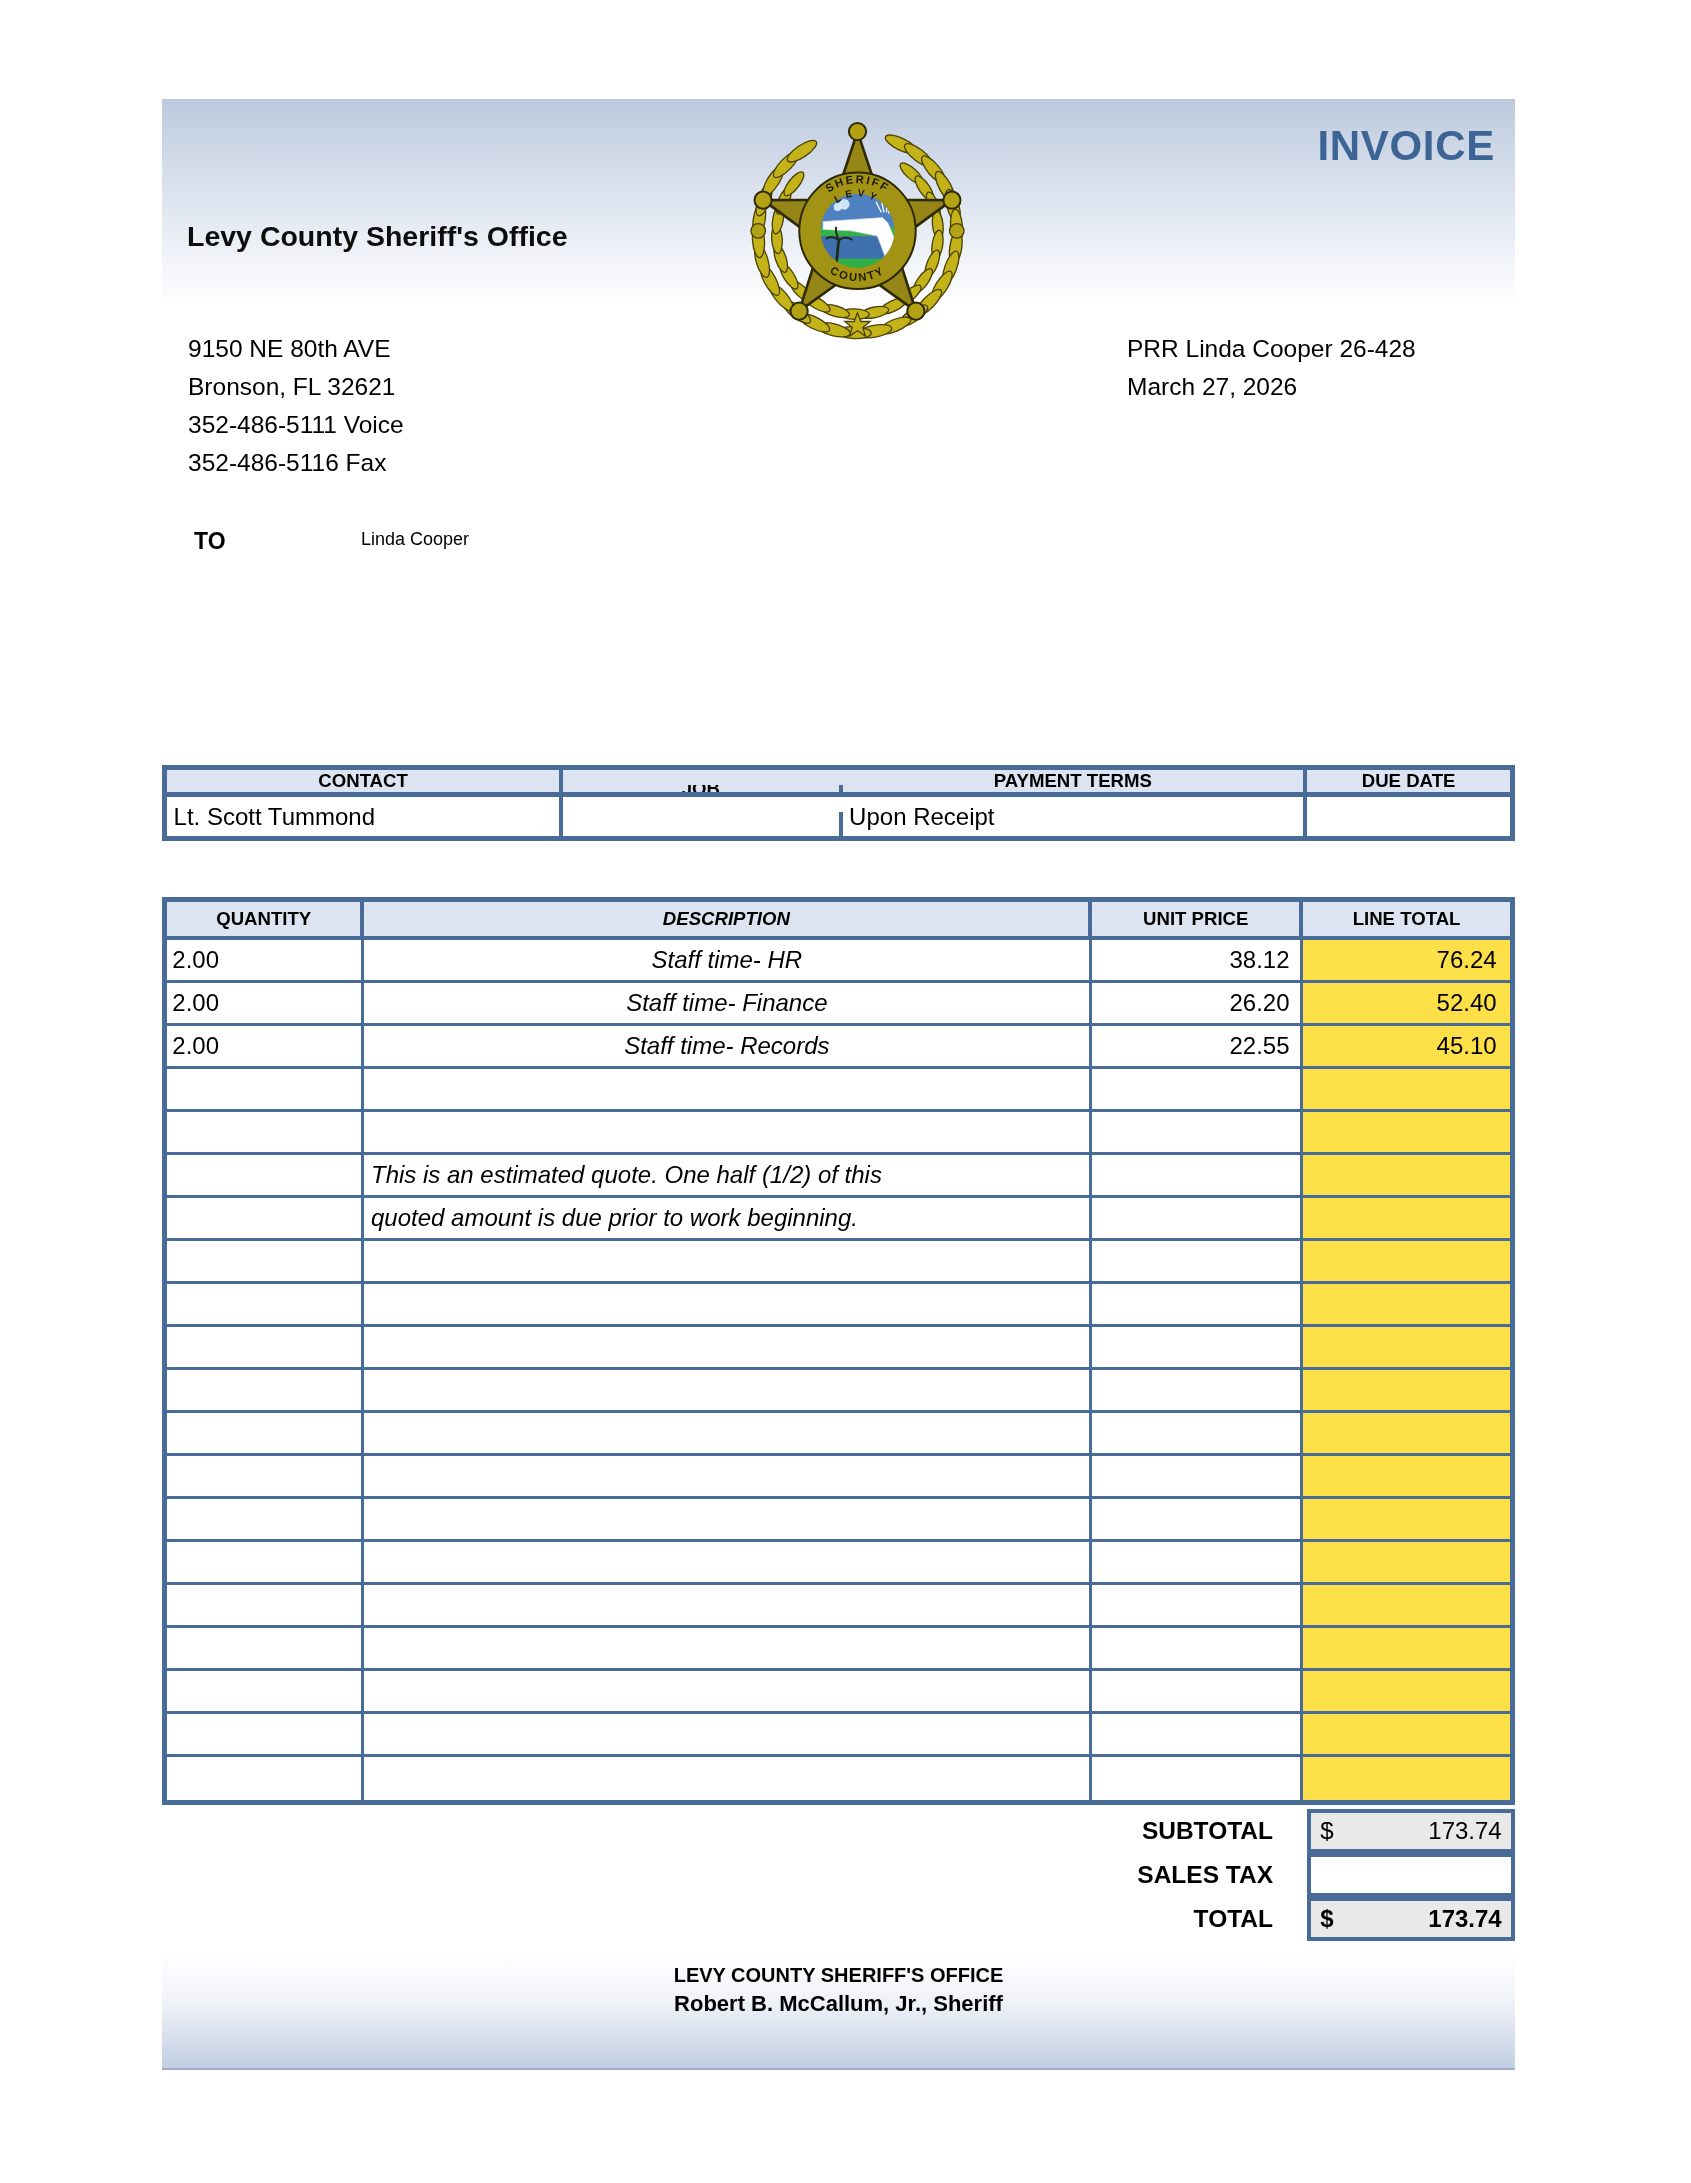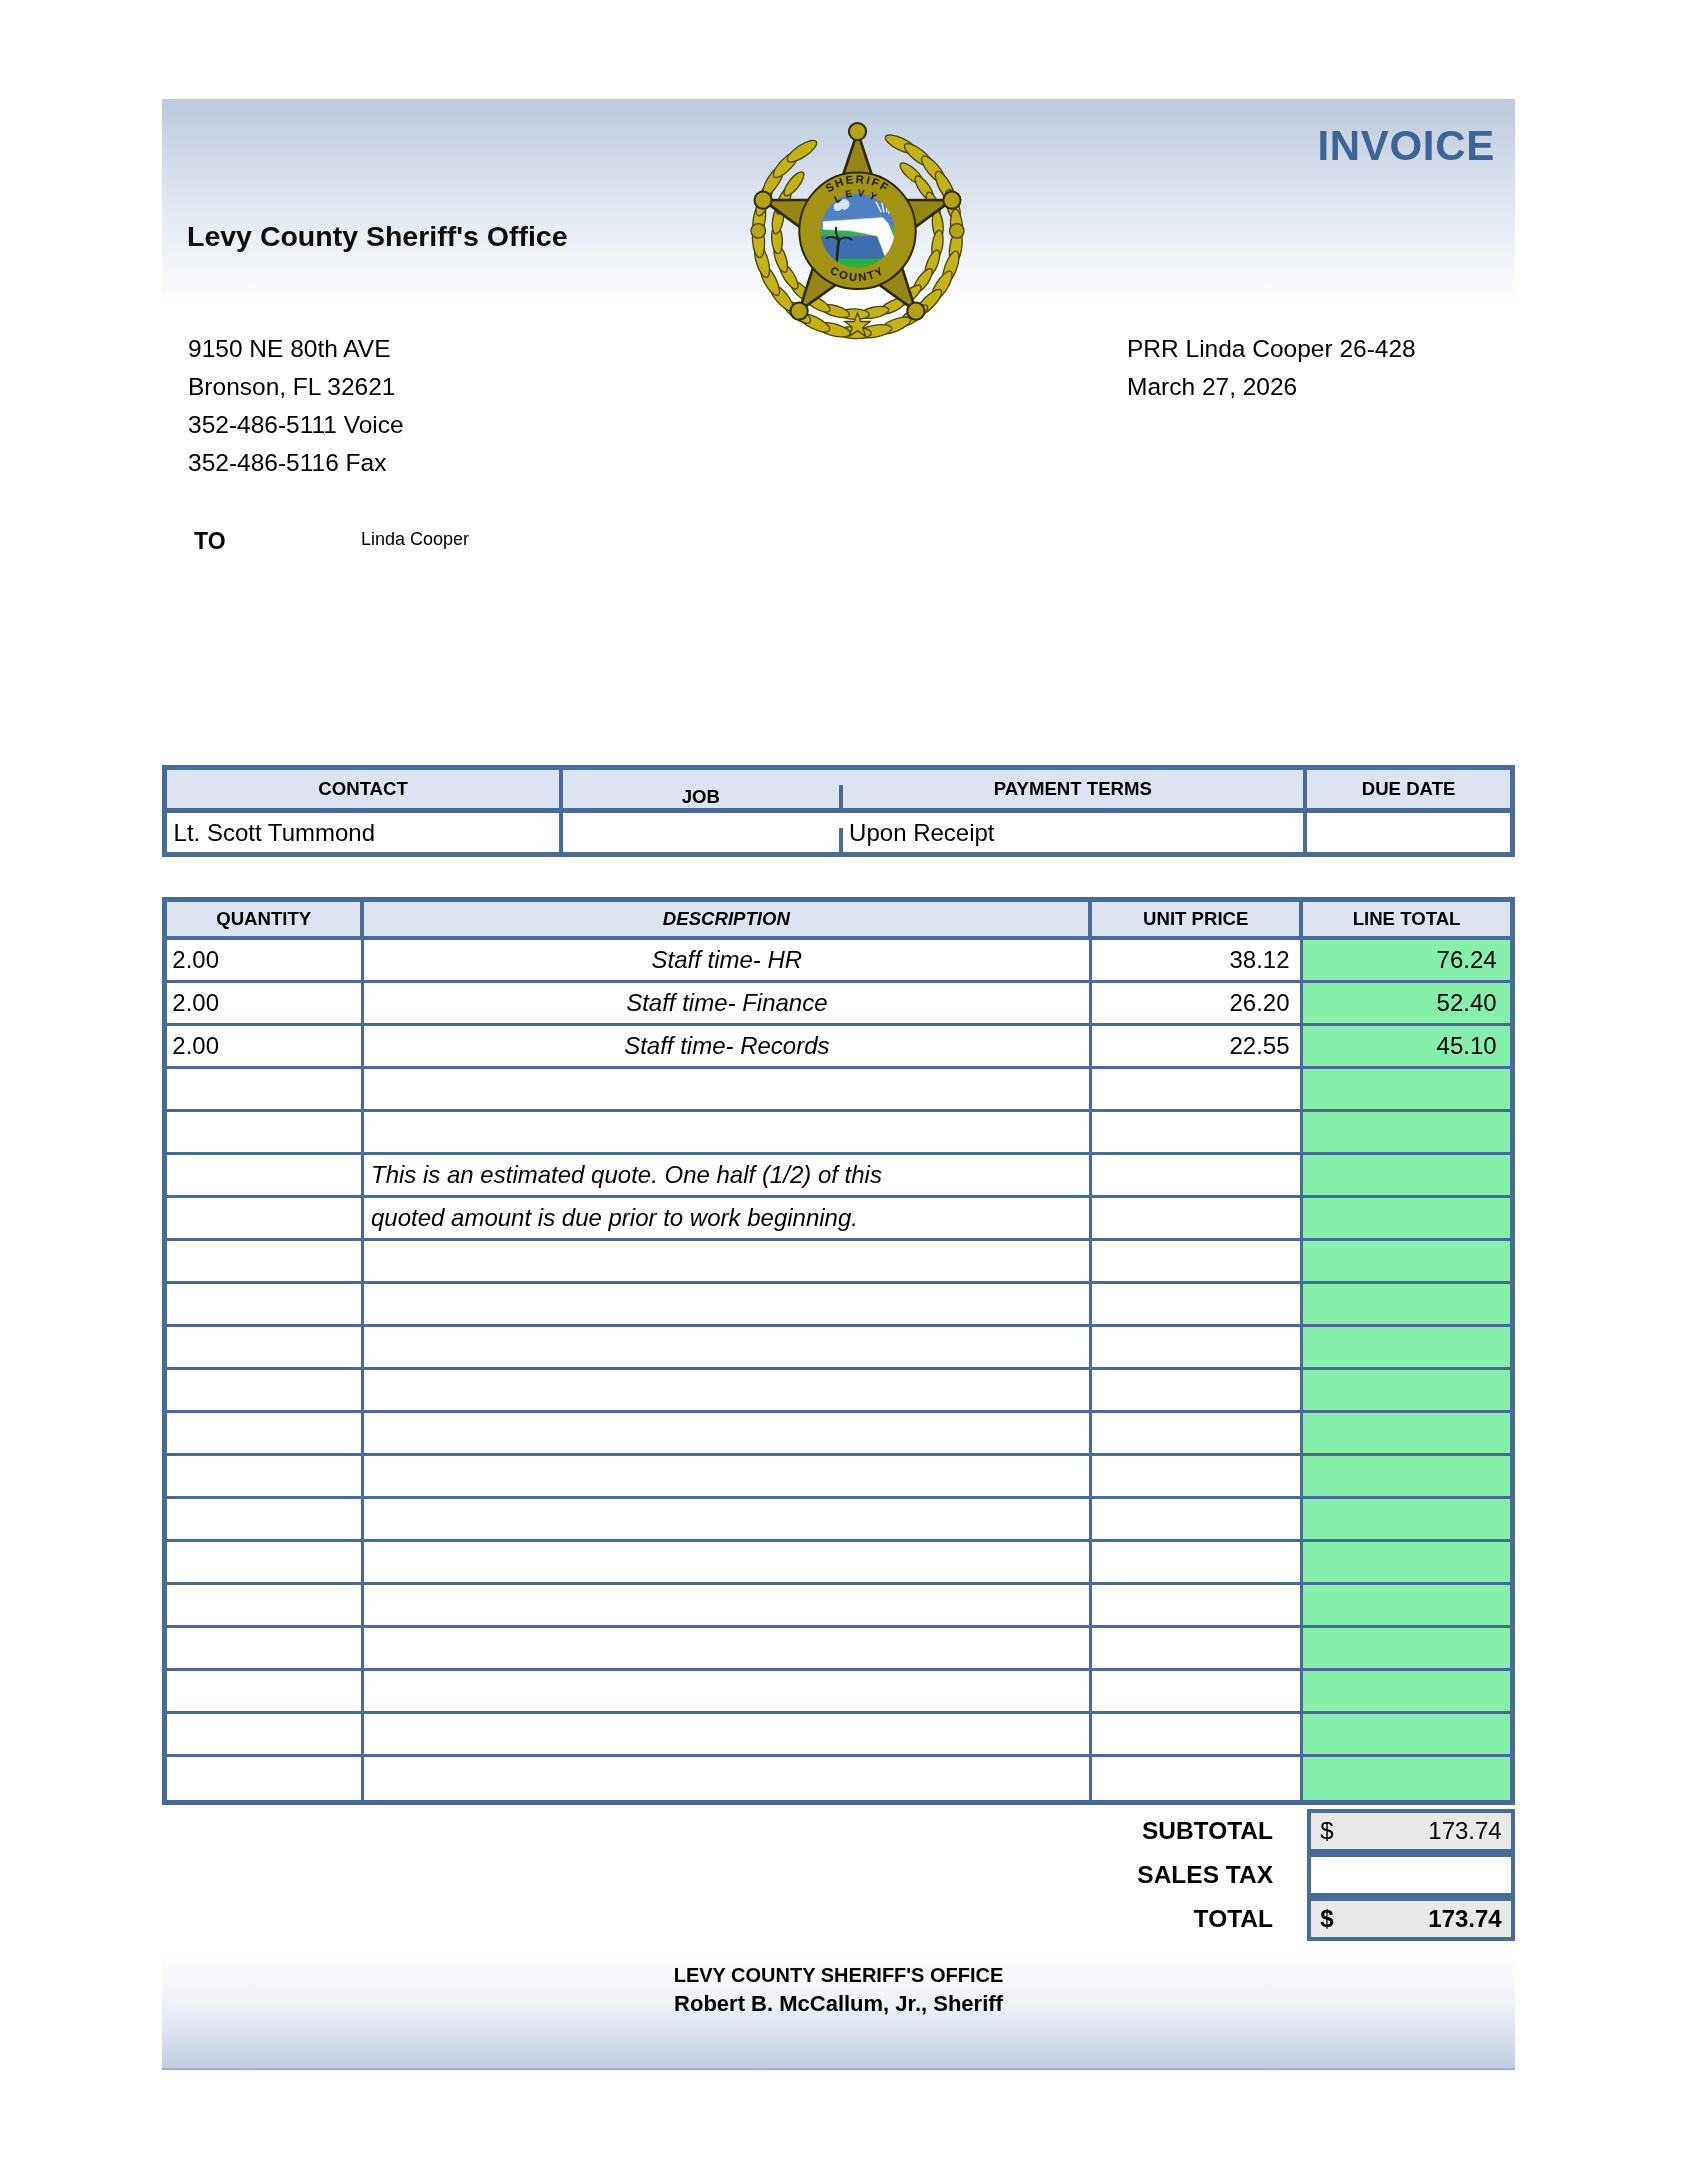--- a/index.html
+++ b/index.html
@@ -27,39 +27,39 @@
 
   
   .tbl{position:absolute;left:162px;width:1353px;border:5.3px solid #486b97;box-sizing:border-box;background:#fff;}
   .contact-table{top:765px;}
   .main-table{top:897px;}
   .trow{display:flex;width:100%;box-sizing:border-box;}
   .thead{background:#dde4f1;border-bottom:5.3px solid #486b97;}
   .thead .tcell{font-size:18.6px;font-weight:bold;justify-content:center;}
   .tcell{display:flex;align-items:center;box-sizing:border-box;font-size:24px;overflow:hidden;white-space:nowrap;}
   .sep-r{border-right:4px solid #486b97;}
-  .contact-table .thead{height:43px;}
+  .contact-table .thead{height:27px;}
   .contact-table .tdata{height:39px;}
   .contact-table .c1{width:29.5%;}
   .contact-table .c2{width:20.8%;margin-top:15px;}
   .contact-table .c3{width:34.6%;}
   .contact-table .c4{width:15.1%;}
   .contact-table .tdata .tcell{justify-content:flex-start;padding-left:6.6px;}
 
   .main-table .thead{height:38px;border-bottom:4px solid #486b97;}
   .main-table .tdata{height:43px;border-bottom:3.3px solid #486b97;}
   .main-table .tdata:last-child{border-bottom:none;}
   .main-table .m1{width:14.7%;}
   .main-table .m2{width:54.2%;font-style:italic;}
   .main-table .m3{width:15.7%;}
   .main-table .m4{width:15.4%;}
   .main-table .tdata .m1{justify-content:flex-start;padding-left:5.3px;}
   .main-table .tdata .m2{justify-content:center;}
   .main-table .tdata .m3{justify-content:flex-end;padding-right:10.6px;}
-  .main-table .tdata .m4{justify-content:flex-end;padding-right:13.3px;background:#86efac;}
+  .main-table .tdata .m4{justify-content:flex-end;padding-right:13.3px;background:#fde047;}
   .main-table .note-row .m2{justify-content:flex-start;padding-left:6.6px;}
   .main-table .sep-r{border-right:3.3px solid #486b97;}
   .main-table .thead .sep-r{border-right:4px solid #486b97;}
 
   
   .summary{position:absolute;left:162px;top:1809px;width:1353px;}
   .sum-row{position:relative;height:44px;display:flex;}
   .sum-label{position:absolute;right:234px;top:0;height:44px;display:flex;align-items:center;
     font-size:24.5px;font-weight:bold;padding-right:8px;}
   .sum-box{position:absolute;right:0;top:0;width:208px;height:44px;border:4px solid #486b97;

